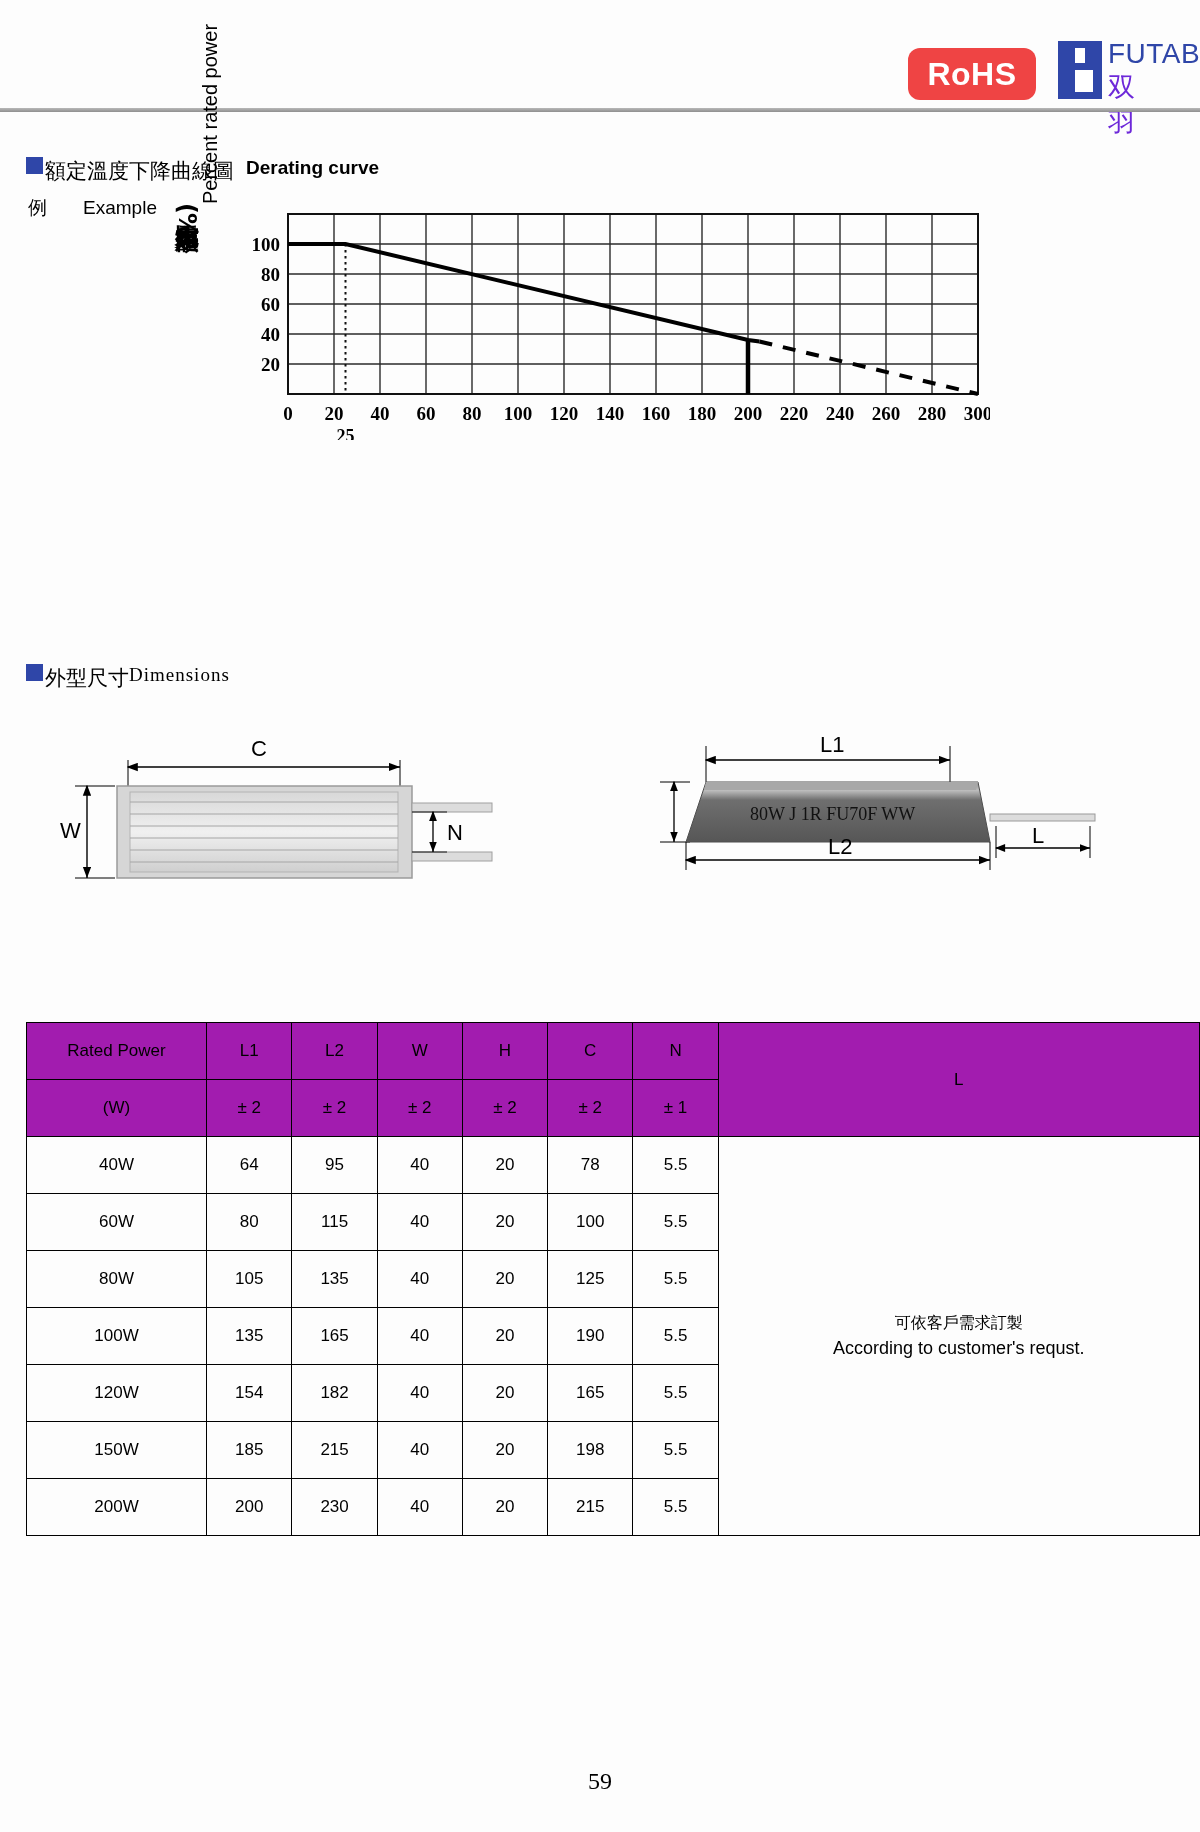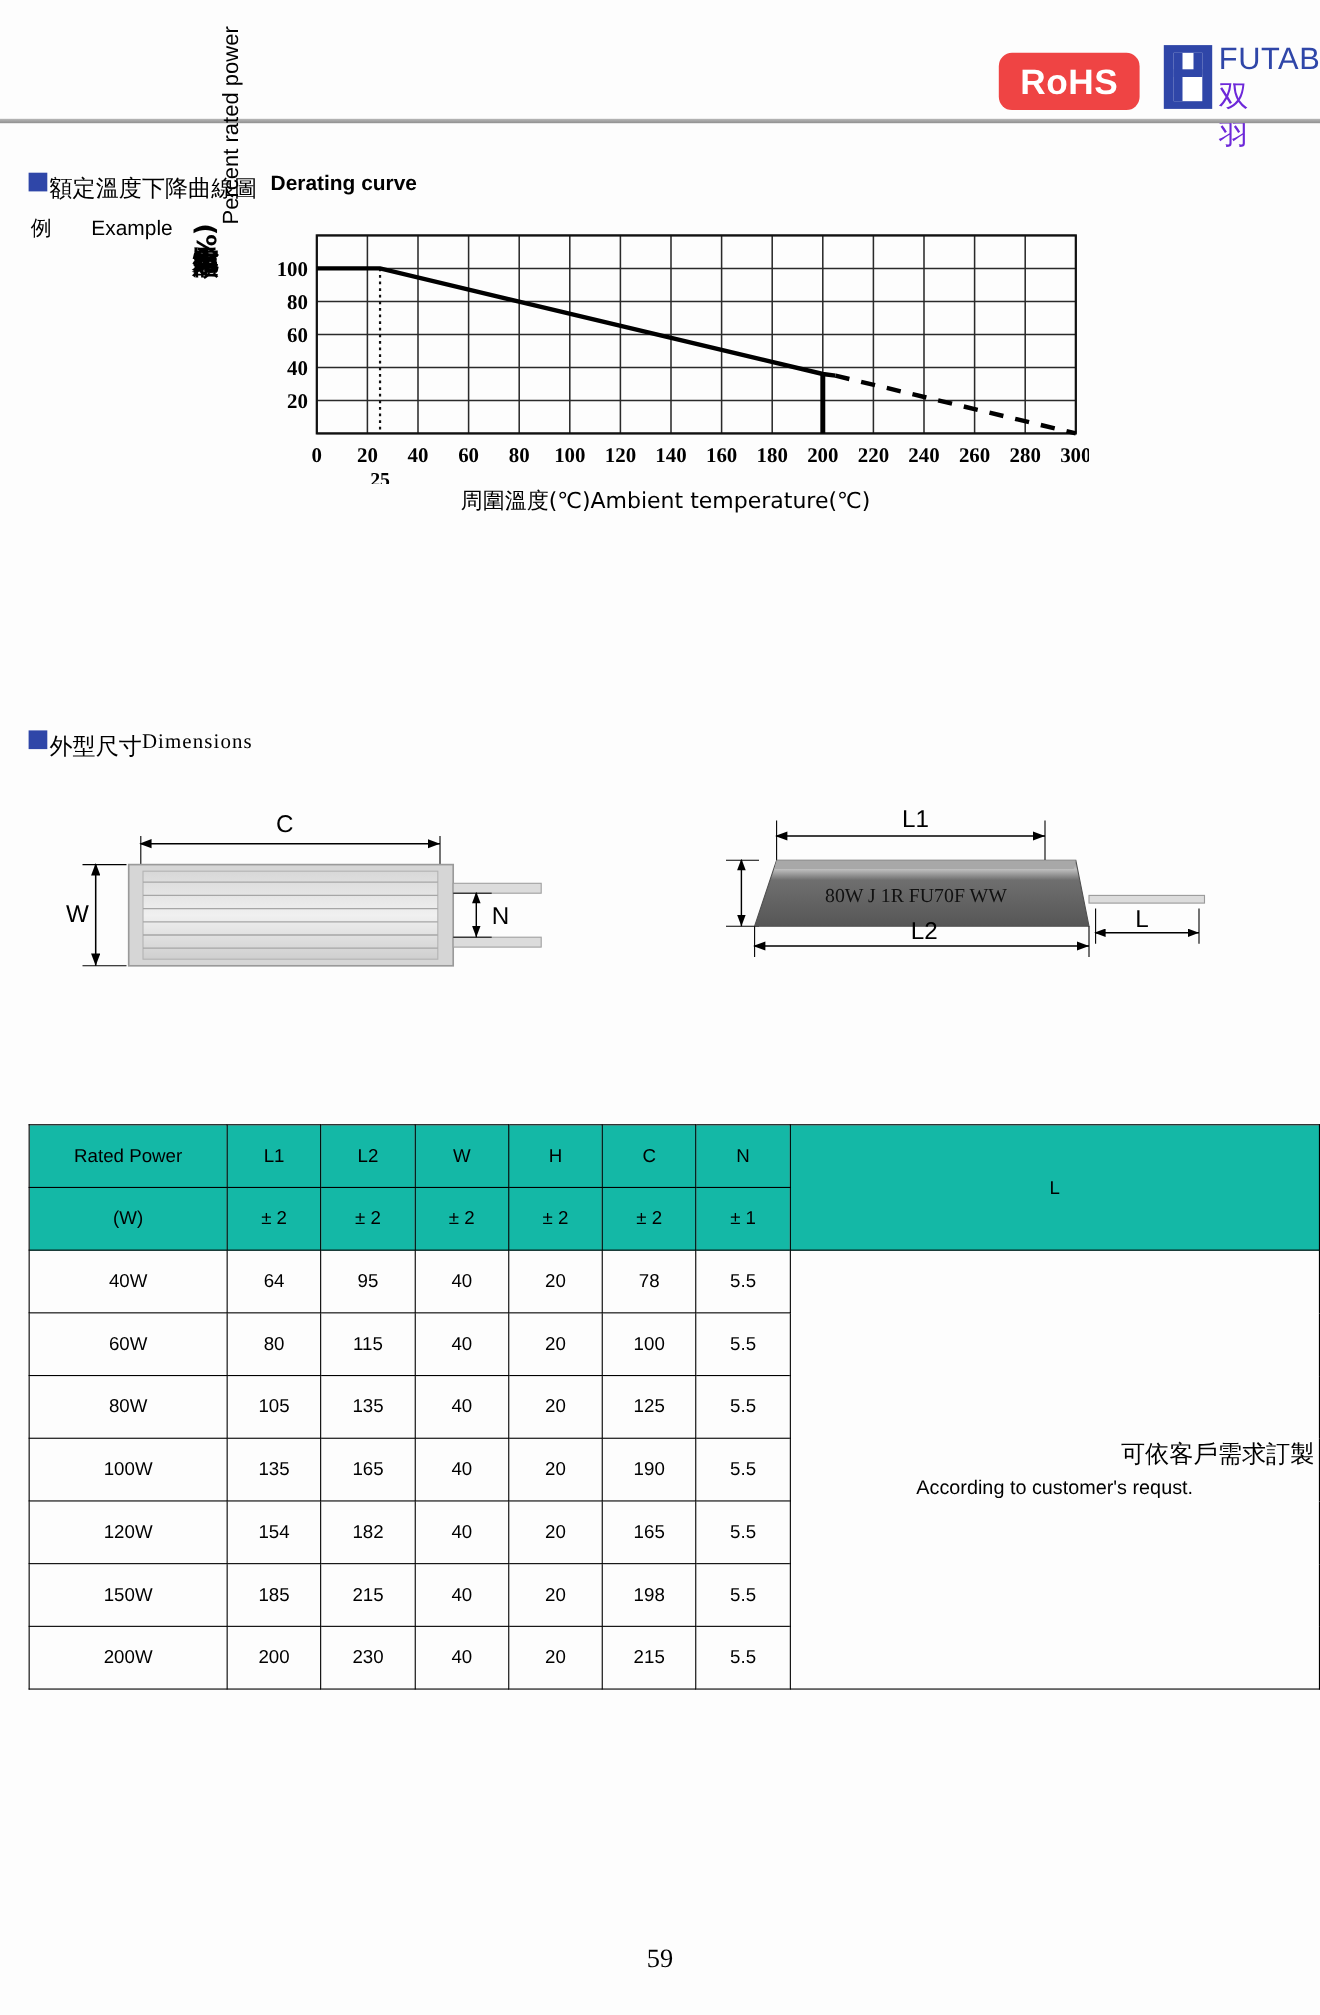--- a/index.html
+++ b/index.html
@@ -121,31 +121,31 @@
     font-family:"Liberation Sans",sans-serif;
   }
   .tbl td,.tbl th{
     border:1px solid #000;
     text-align:center;
     font-size:17px;
     font-weight:normal;
     height:56px;
     padding:0 4px;
   }
-  .tbl thead td{background:#14b8a6;margin-top:48px;}
+  .tbl thead td{background:#a21caf;margin-top:48px;}
   .tbl td.c-rp{width:175px;}
   .tbl td.c-n{width:78px;}
   .tbl td.c-l{width:485px;}
   .note{
     text-align:left;
     padding-left:10px;
     line-height:1.45;
     vertical-align:middle;
   }
-  .note .cn{font-family:"DejaVu Sans",sans-serif;font-size:22px;display:block;text-align:right;}
+  .note .cn{font-family:"DejaVu Sans",sans-serif;font-size:16px;display:block;}
   .note .en{font-family:Liberation Sans, sans-serif;font-size:18px;display:block;}
 
   .pagenum{
     position:absolute;left:0;top:1768px;width:1200px;text-align:center;
     font-size:24px;font-family:"Liberation Serif",serif;
   }
 </style>
 </head>
 <body>
 
@@ -227,21 +227,20 @@
       <text x="656" y="220" text-anchor="middle" font-family="Liberation Serif, serif" font-size="19" font-weight="bold">260</text>
       <text x="702" y="220" text-anchor="middle" font-family="Liberation Serif, serif" font-size="19" font-weight="bold">280</text>
       <text x="748" y="220" text-anchor="middle" font-family="Liberation Serif, serif" font-size="19" font-weight="bold">300</text>
       <line x1="115.5" y1="44" x2="115.5" y2="194" stroke="#111" stroke-width="2" stroke-dasharray="2.5,3.5"></line>
       <text x="115.5" y="242" text-anchor="middle" font-family="Liberation Serif, serif" font-size="18" font-weight="bold">25</text>
       <path d="M58,44 L115.5,44 L518,140 L529.5,141.5" fill="none" stroke="#000" stroke-width="4" stroke-linecap="butt"></path>
       <path d="M518,140 L518,194" fill="none" stroke="#000" stroke-width="4.5" stroke-linecap="butt"></path>
       <path d="M529.5,141.5 L748,194" fill="none" stroke="#000" stroke-width="4" stroke-linecap="butt" stroke-dasharray="13,11"></path>
     </svg>
 
-  <div class="xlabel">周圍溫度(℃)Ambient temperature(℃)</div>
 </div>
 
 <div class="sect" id="sect-dimensions">
   <span class="bullet"></span>
   <span class="cn">外型尺寸</span>
   <span class="en-serif">Dimensions</span>
 </div>
 
 <svg class="draw" id="draw-top" width="500" height="190">
   <defs>

